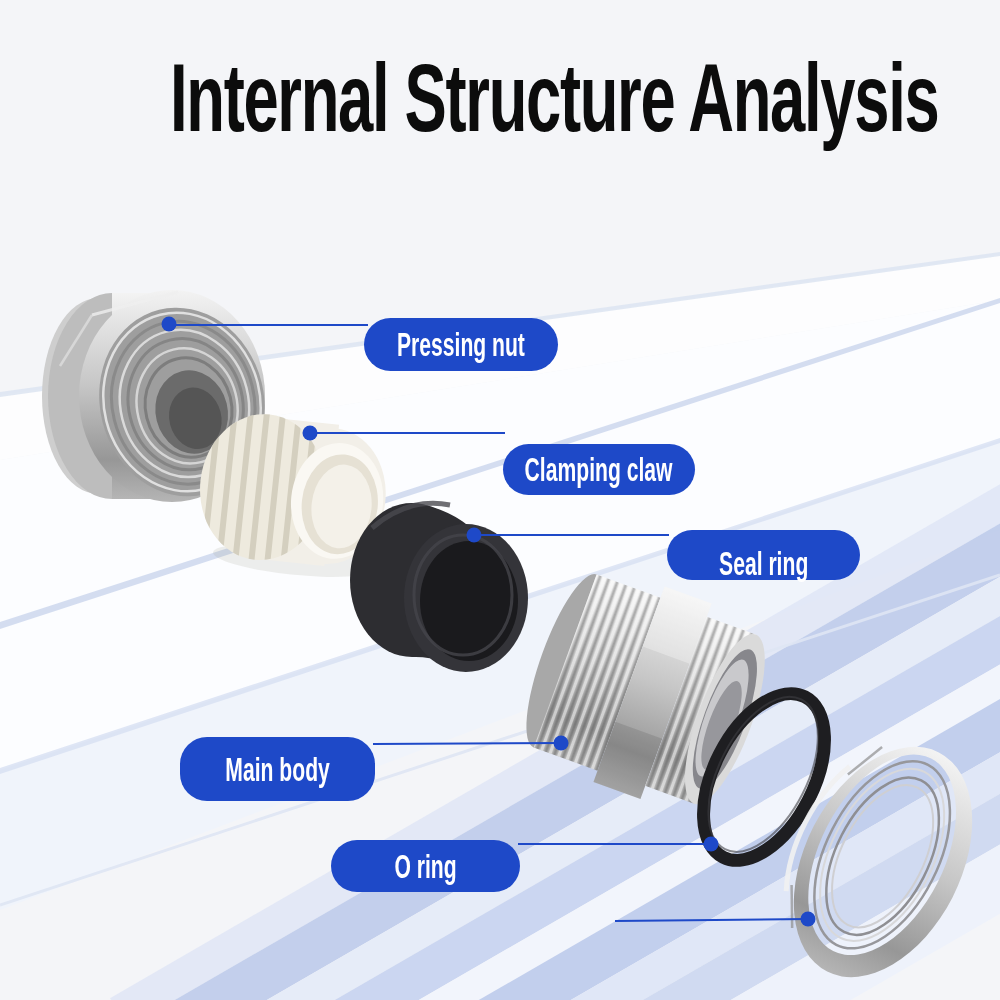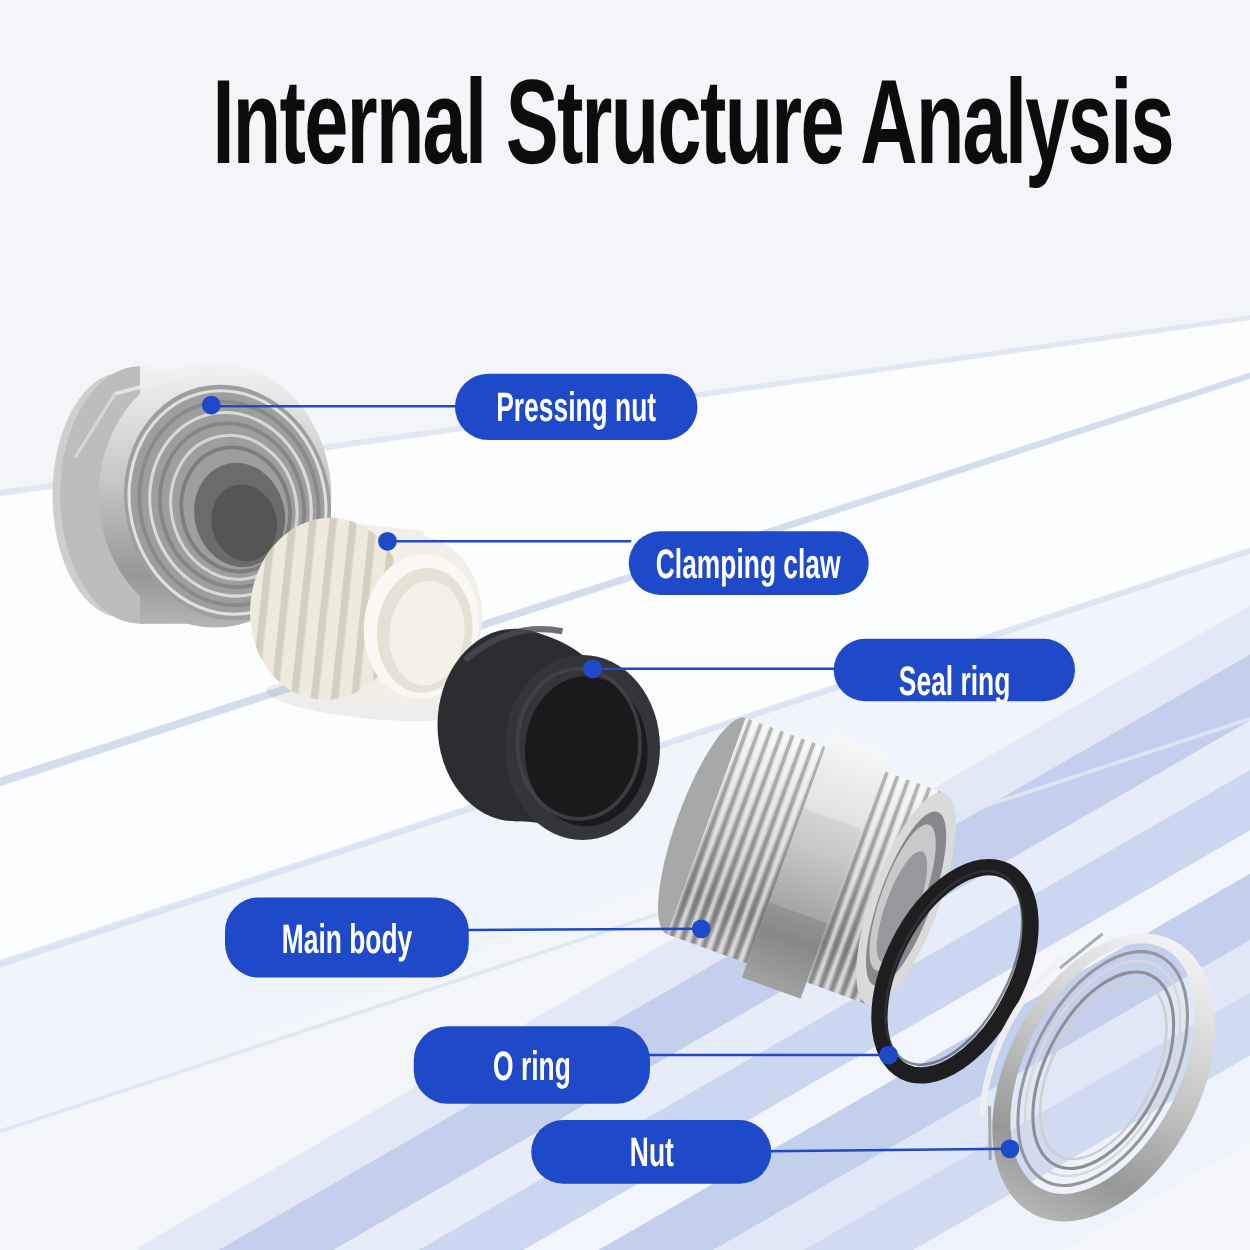--- a/index.html
+++ b/index.html
@@ -10,21 +10,21 @@
   }
   svg.scene{position:absolute;left:0;top:0;width:1000px;height:1000px;display:block;}
   .title{
     position:absolute;top:50px;left:0;width:1000px;text-align:center;
     font-size:96px;font-weight:700;line-height:1;letter-spacing:-2px;
     color:var(--title-color,#0c0c0c);
     transform:scaleX(.66);transform-origin:50% 50%;white-space:nowrap;
   }
   .pill{
     position:absolute;background:var(--accent,#1e49c8);border-radius:27px;
-    display:flex;align-items:center;justify-content:center;
+    display:flex;align-items:center;justify-content:center;margin-top:19px;
   }
   .pill span{
     color:var(--pill-text,#ffffff);font-weight:700;font-size:33px;line-height:1;
     transform:scaleX(.64);transform-origin:50% 50%;white-space:nowrap;
   }
   .cl{stroke:var(--accent,#1e49c8);stroke-width:2;fill:none;}
   .cd{fill:var(--accent,#1e49c8);}
 </style>
 </head>
 <body>
@@ -167,20 +167,17 @@
   </div>
   <div class="pill" style="left:503px;top:425px;width:192px;height:51px;">
     <span>Clamping claw</span>
   </div>
   <div class="pill" style="left:667px;top:511px;width:193px;height:50px;align-items:flex-end;">
     <span>Seal ring</span>
   </div>
   <div class="pill" style="left:180px;top:718px;width:195px;height:64px;">
     <span>Main body</span>
   </div>
-  <div class="pill" style="left:331px;top:821px;width:189px;height:62px;align-items:center;">
+  <div class="pill" style="left:331px;top:821px;width:189px;height:52px;align-items:center;">
     <span>O ring</span>
-  </div>
-  <div class="pill" style="left:425px;top:896px;width:192px;height:51px;">
-    <span>Nut</span>
   </div>
 
 </div>
 
 </body></html>

